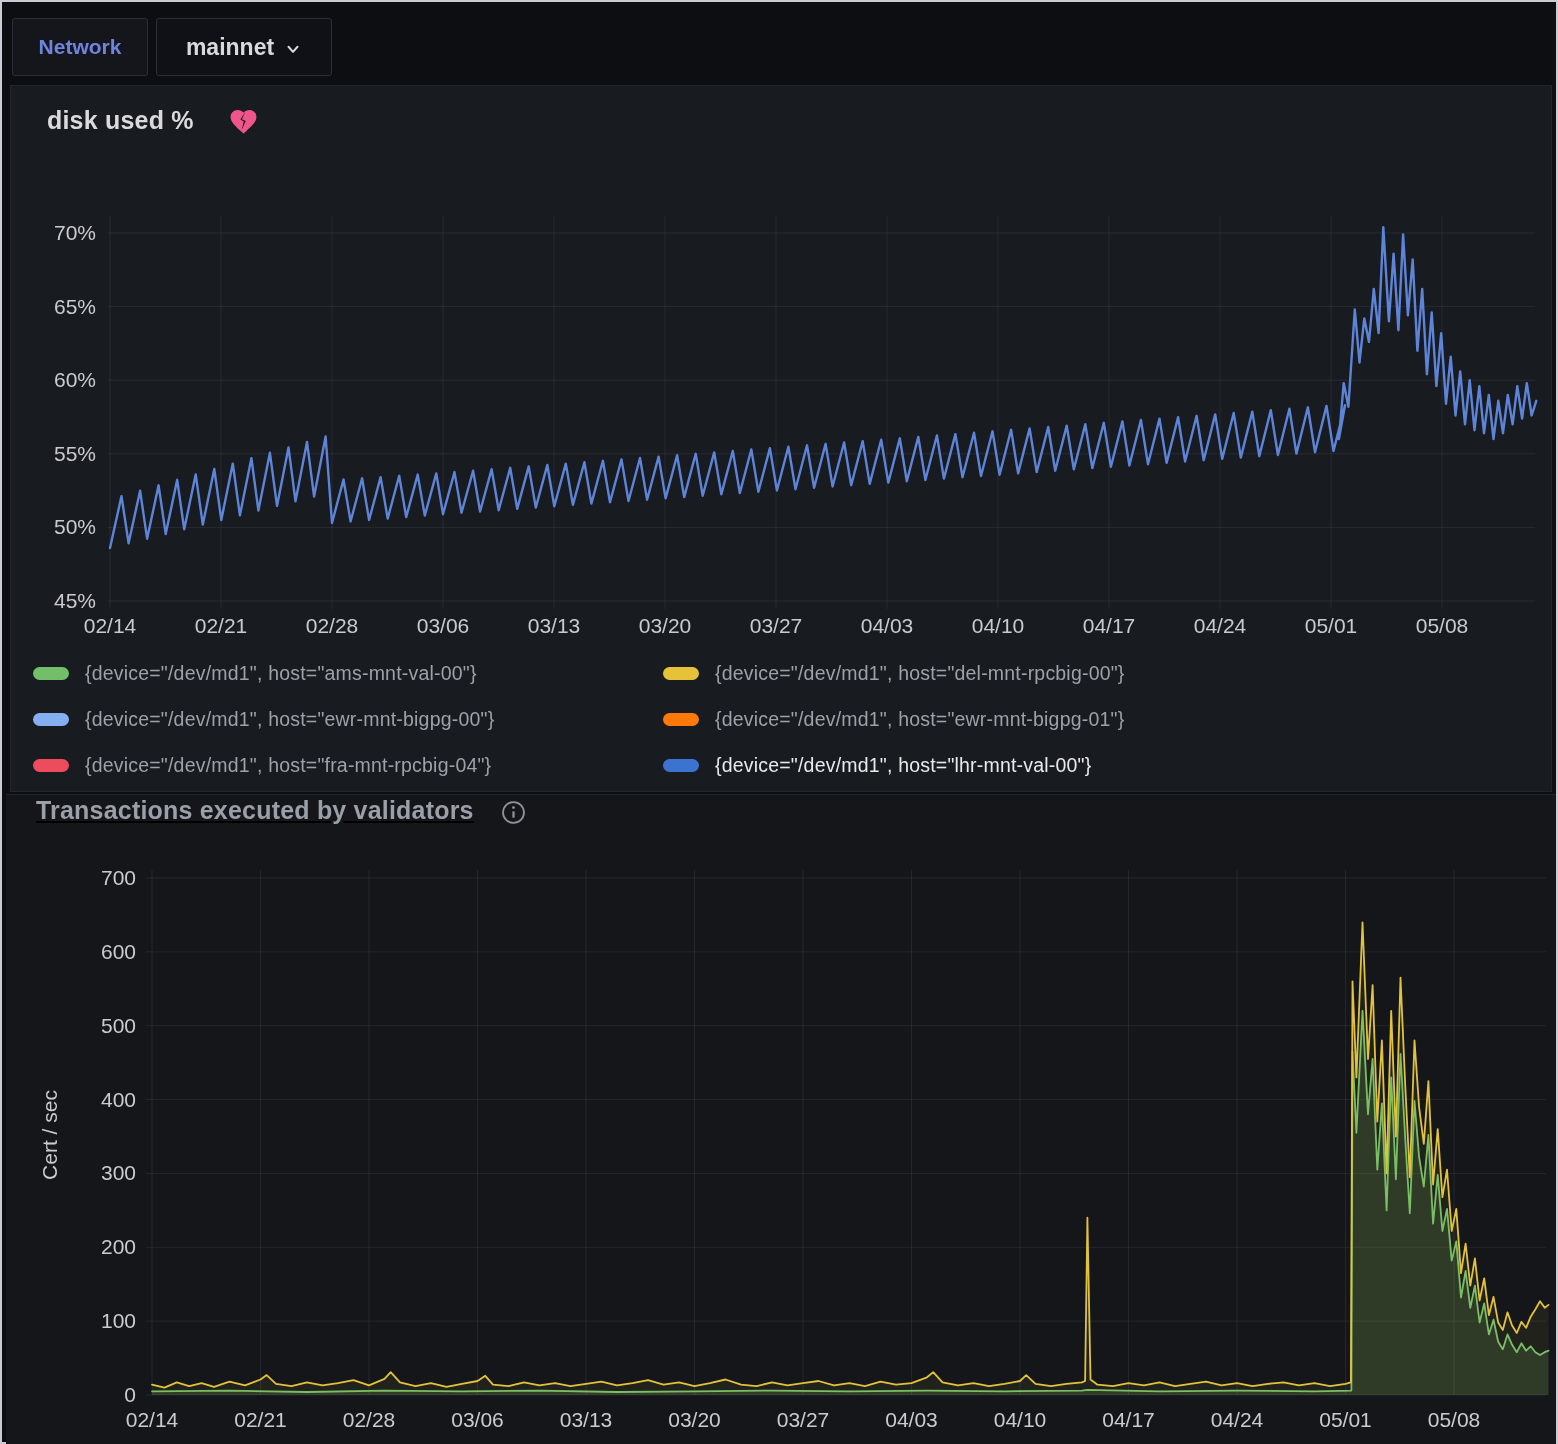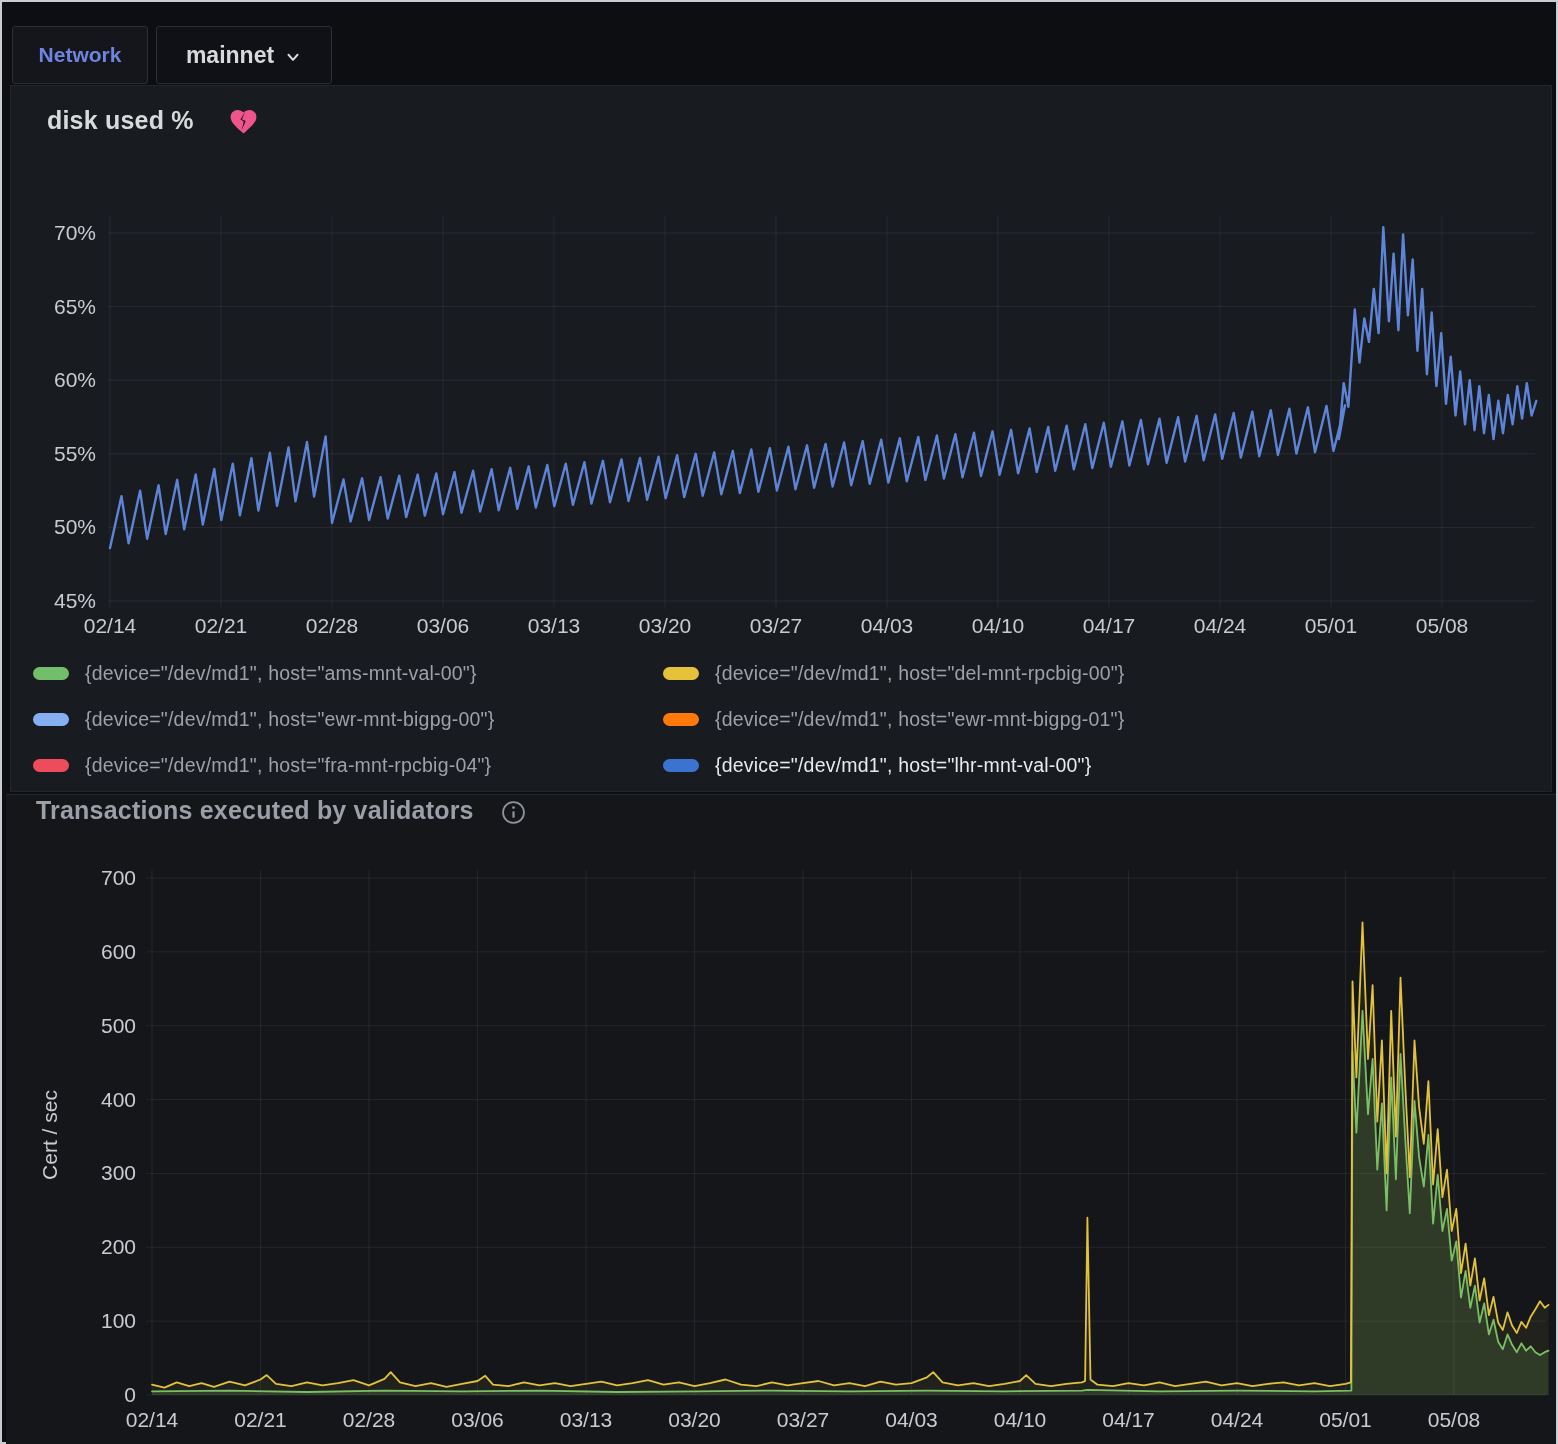--- a/index.html
+++ b/index.html
@@ -1,36 +1,36 @@
 <!DOCTYPE html>
 <html><head>
 <meta charset="utf-8">
 <style>
   html,body{margin:0;padding:0;background:#0d0e12;}
   body{width:1558px;height:1444px;position:relative;font-family:"Liberation Sans",sans-serif;overflow:hidden;}
   .frame{position:absolute;inset:0;border:2px solid #c9ccd3;box-sizing:border-box;background:#0d0e12;}
 
   
-  .topbar{position:absolute;left:0;top:16px;width:100%;height:83px;}
+  .topbar{position:absolute;left:0;top:8px;width:100%;height:83px;}
   .var-box{position:absolute;top:8px;height:58px;border:1px solid #2c2e36;border-radius:3px;
            display:flex;align-items:center;justify-content:center;box-sizing:border-box;}
   .var-label{left:10px;width:136px;background:#15161b;color:#6f84de;font-size:21px;font-weight:600;}
   .var-value{left:154px;width:176px;background:#101116;color:#d8d9da;font-size:23px;font-weight:600;justify-content:center;}
   .var-value .chev{margin-left:10px;margin-top:3px;}
 
   
   .panel{position:absolute;box-sizing:border-box;}
   .panel1{left:8px;top:83px;width:1542px;height:707px;background:#181b20;border:1px solid #23252b;}
   .panel2{left:4px;top:792px;width:1550px;height:652px;background:#14161a;border-top:1px solid #23252b;}
 
   .p1-header{position:absolute;left:30px;top:14px;display:flex;align-items:center;}
   .p1-title{margin:6px;font-size:25px;font-weight:600;color:#d9dadc;letter-spacing:.2px;}
   .heart{margin-left:28px;margin-top:2px;}
 
-  .p2-header{position:absolute;left:30px;top:0px;display:flex;align-items:center;}
+  .p2-header{position:absolute;left:30px;top:0px;display:flex;align-items:center;text-decoration:underline;}
   .p2-title{margin:0;font-size:25px;font-weight:600;color:#9b9fa8;letter-spacing:.2px;}
   .info{margin-left:26px;margin-top:4px;cursor:pointer;}
 
   .ylabel{position:absolute;left:44px;top:340px;transform:translate(-50%,-50%) rotate(-90deg);
           white-space:nowrap;color:#c9cbd1;font-size:21px;}
 
   svg.chart{position:absolute;left:0;display:block;}
   #chart1-svg{top:95px;}
   #chart2-svg{top:60px;}
 

